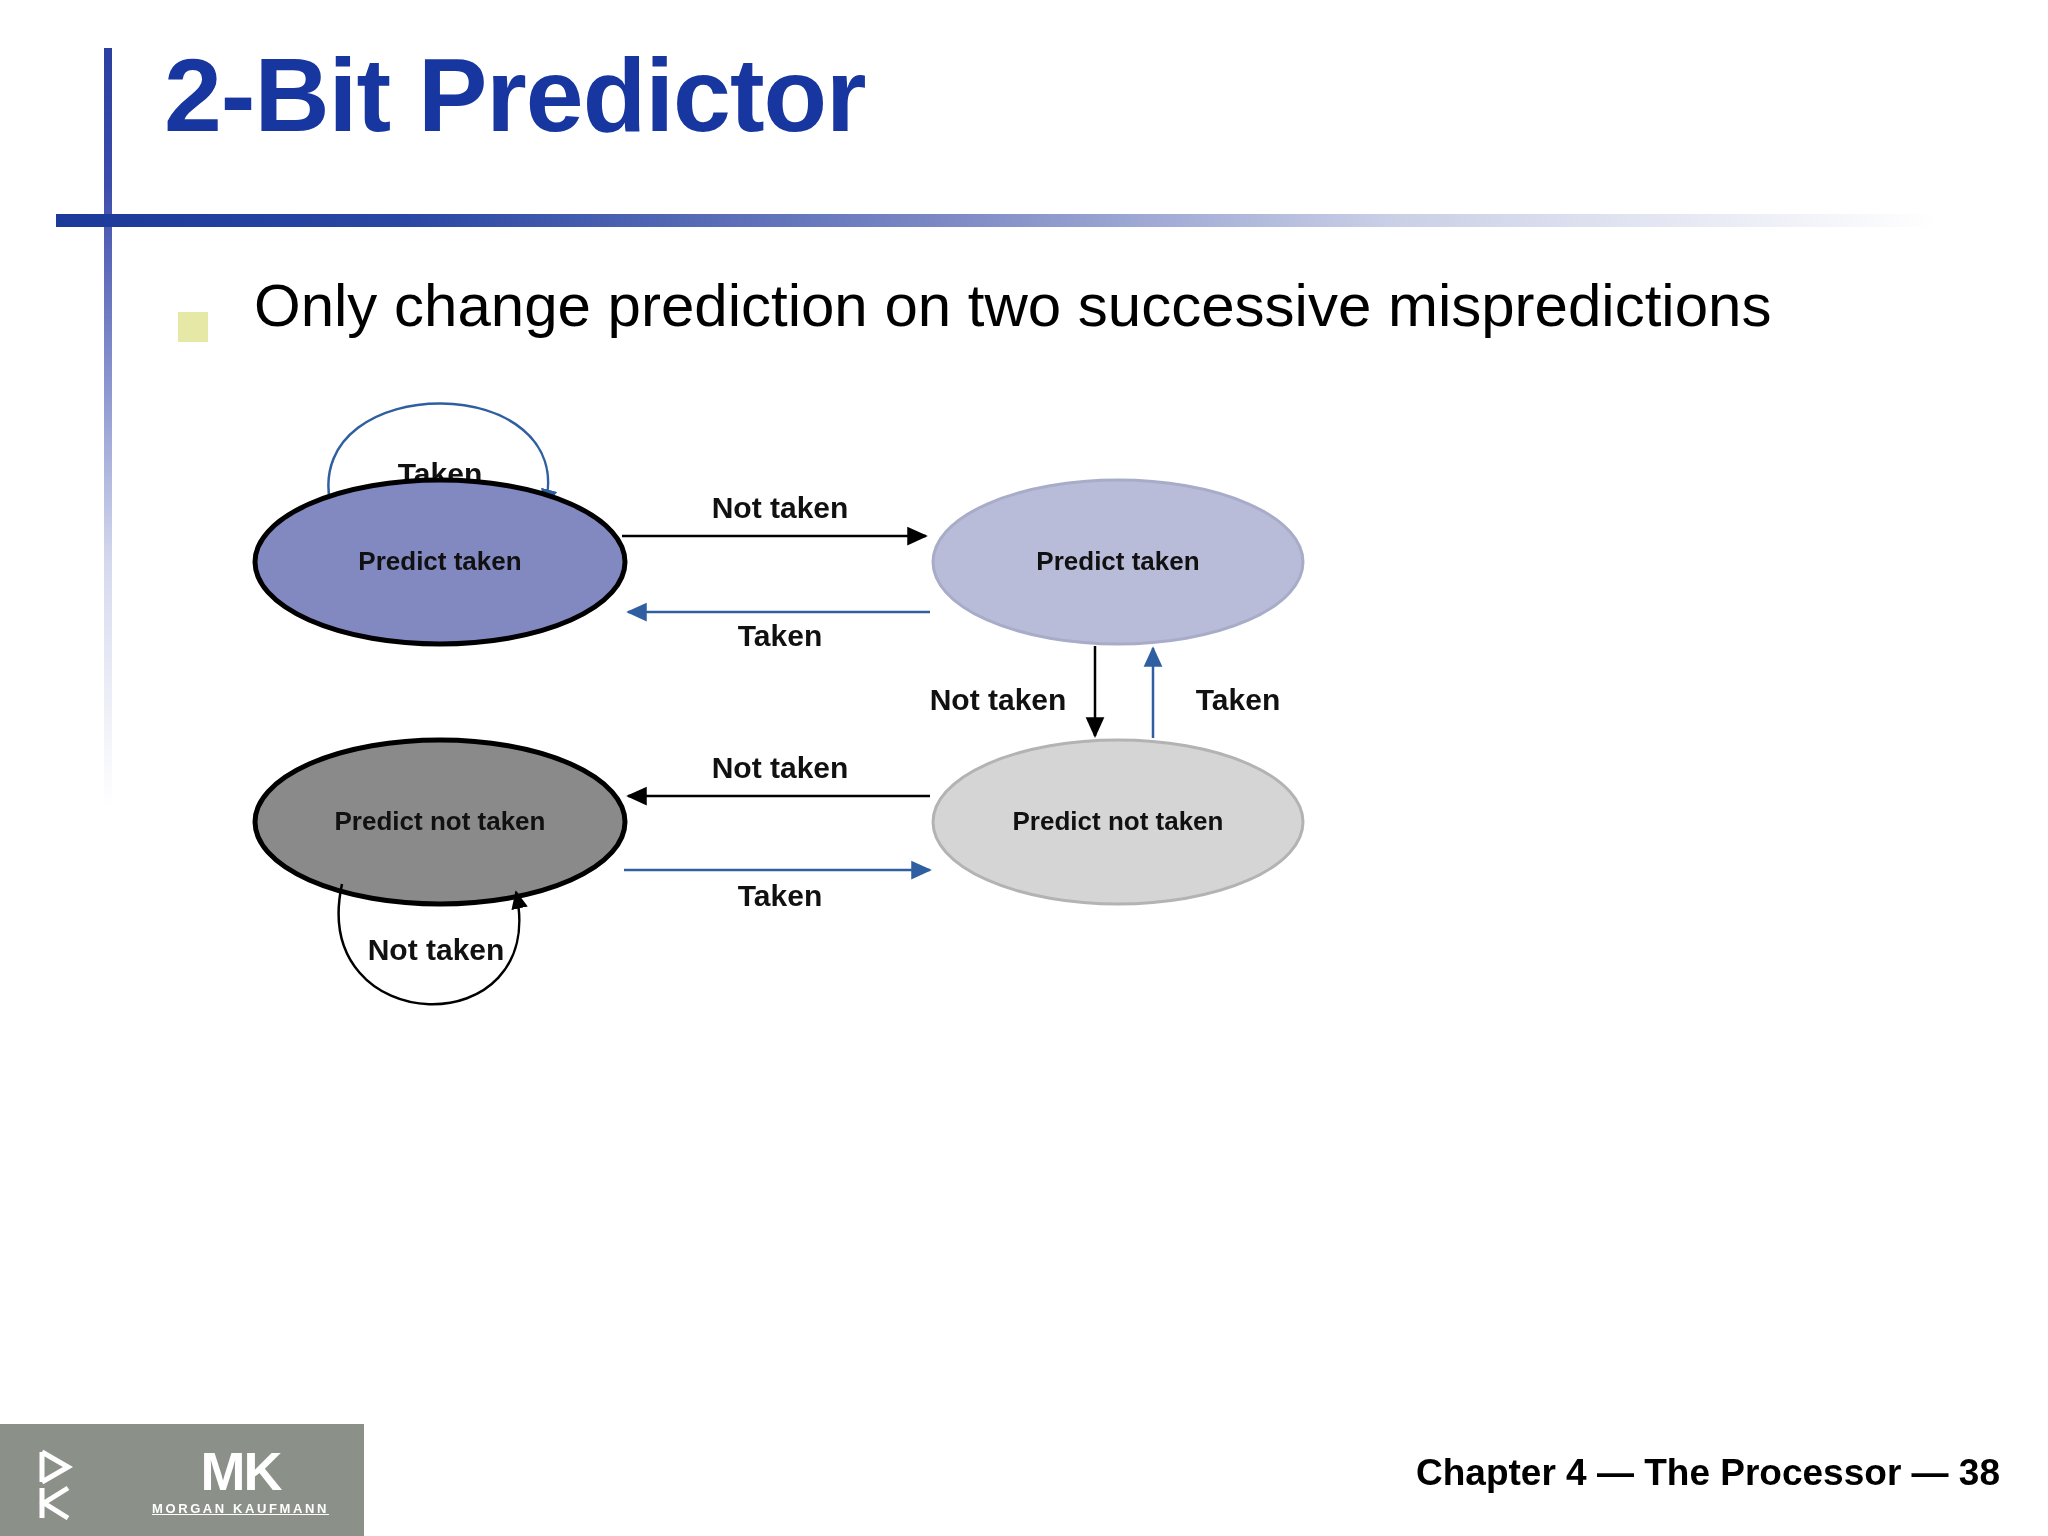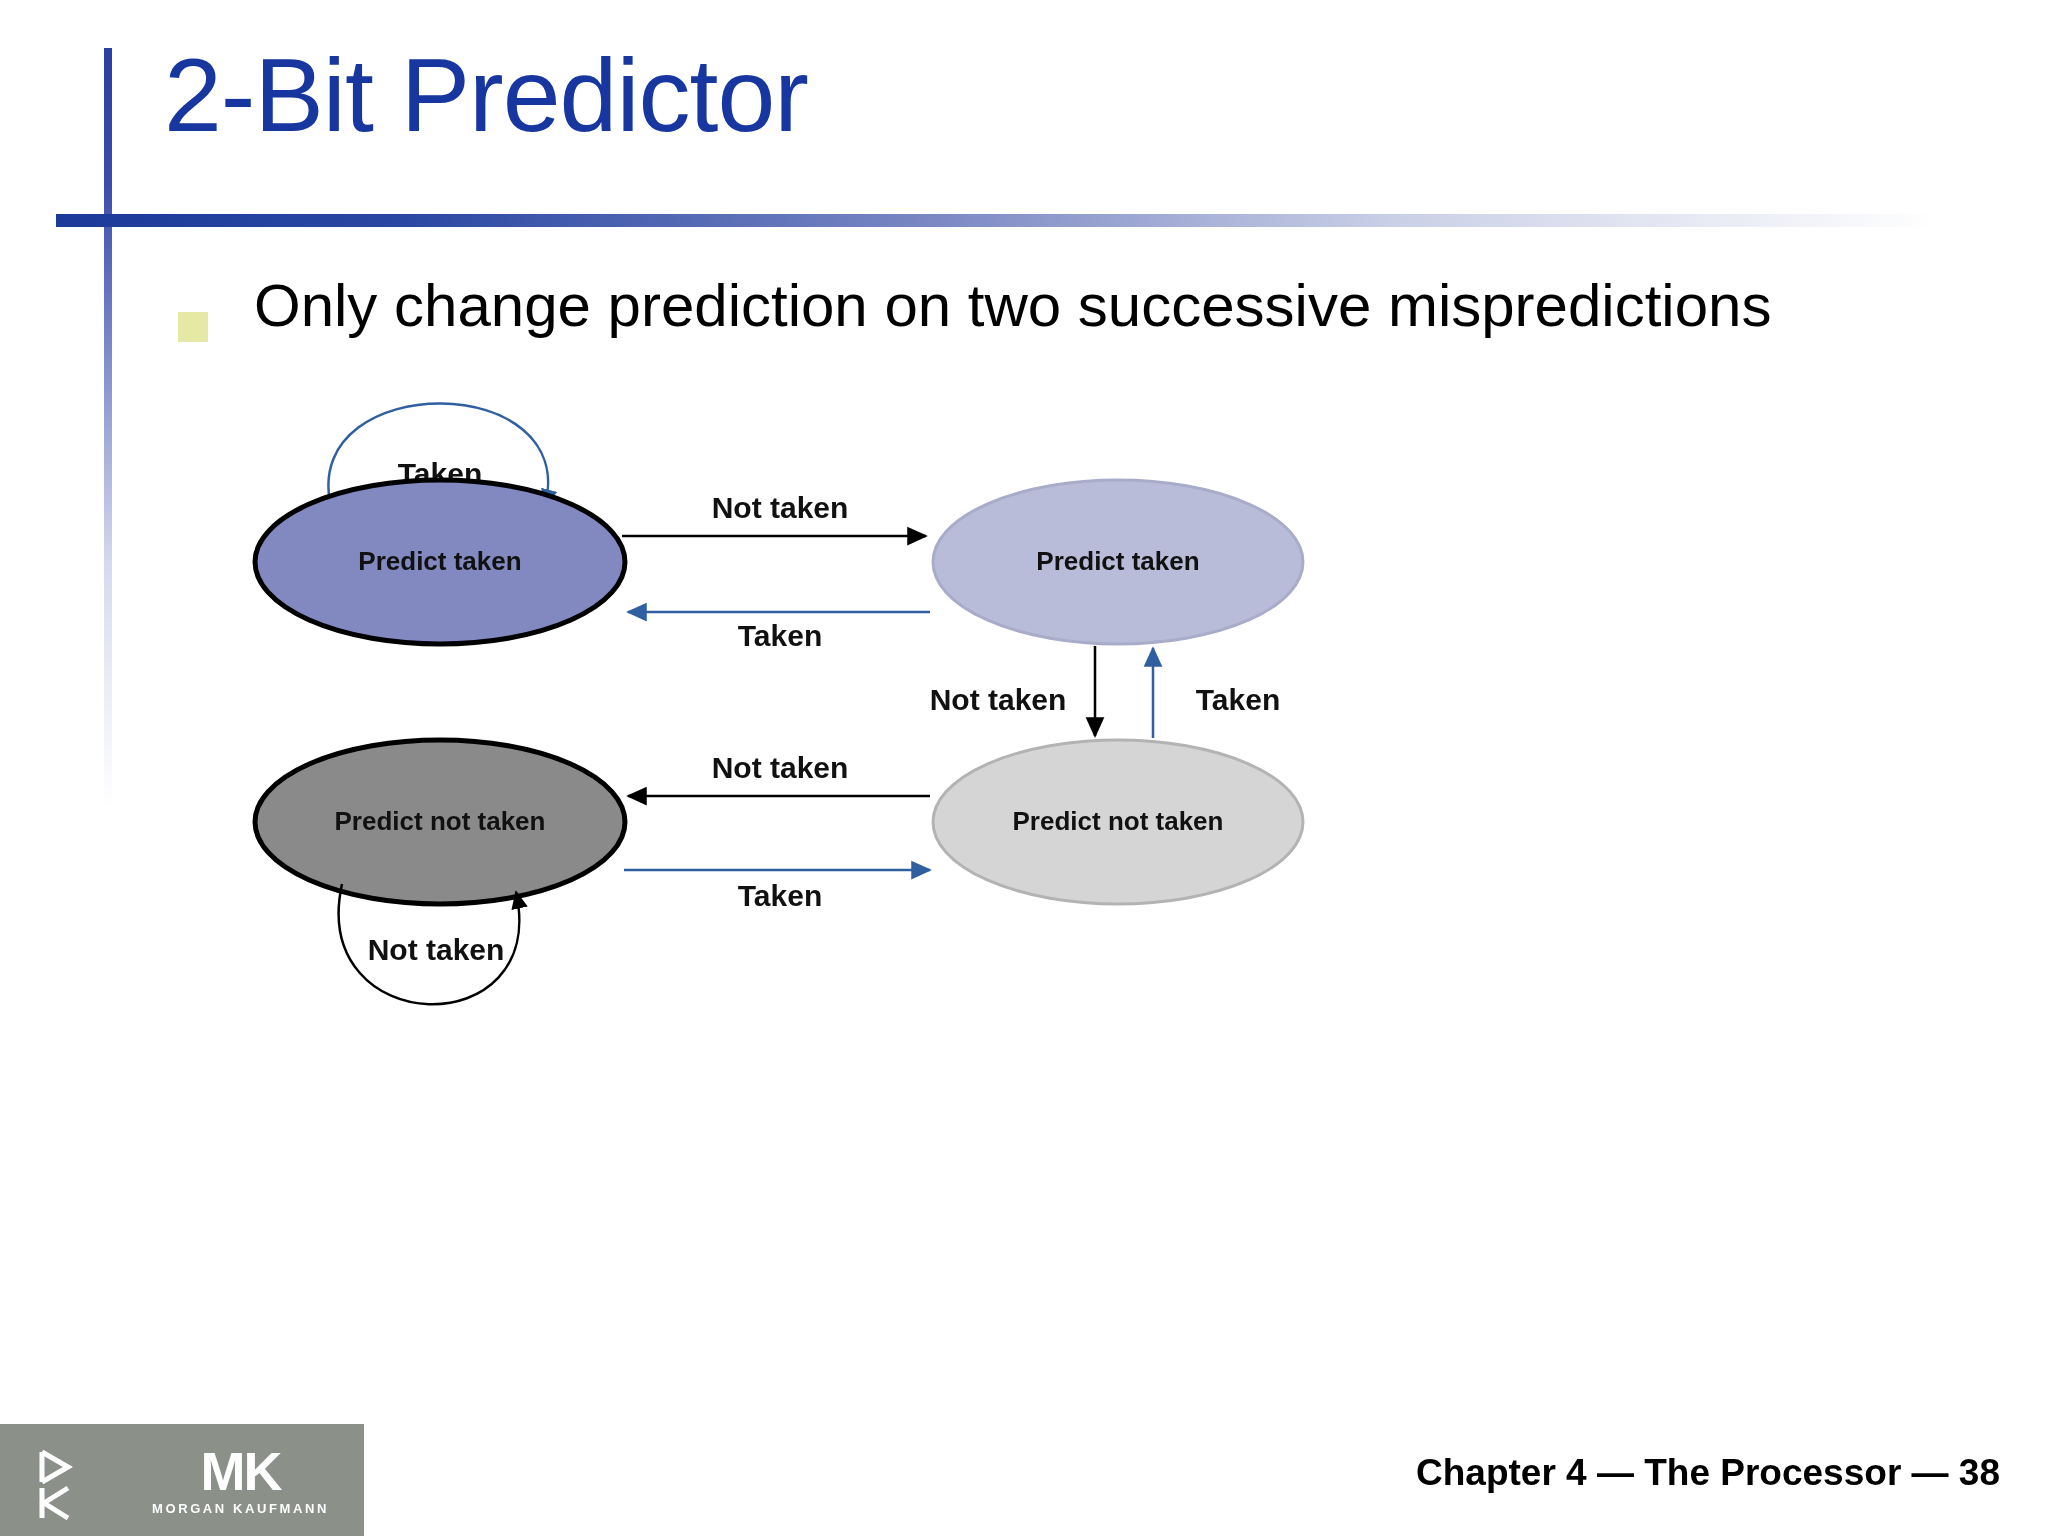--- a/index.html
+++ b/index.html
@@ -33,21 +33,21 @@
     top: 214px;
     width: 1960px;
     height: 13px;
     background: linear-gradient(to right, #1b3a99 0%, #2a47a3 18%, #7b88c4 45%, #c9cfe6 68%, #ffffff 96%);
   }
   .slide-title {
     position: absolute;
     left: 164px;
     top: 38px;
     font-size: 104px;
-    font-weight: normal;
+    font-weight: bold;
     color: #17369f;
     letter-spacing: -1px;
     line-height: 1.1;
     white-space: nowrap;
   }
 
   
   .bullet-marker {
     position: absolute;
     left: 178px;
@@ -125,20 +125,21 @@
     letter-spacing: -2px;
     line-height: 1;
     display: block;
   }
   .mk-word .mk-small {
     display: block;
     font-size: 13px;
     font-weight: bold;
     letter-spacing: 2.6px;
     margin-top: 3px;
+    text-decoration: underline;
   }
   .footer-right {
     position: absolute;
     right: 48px;
     top: 1452px;
     font-size: 37px;
     font-weight: bold;
     color: #000000;
     white-space: nowrap;
   }

